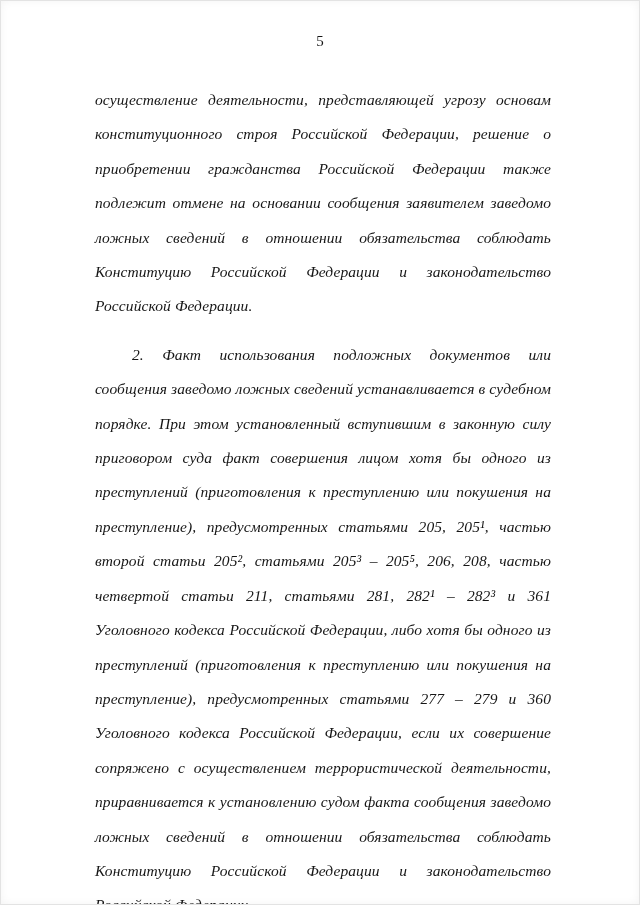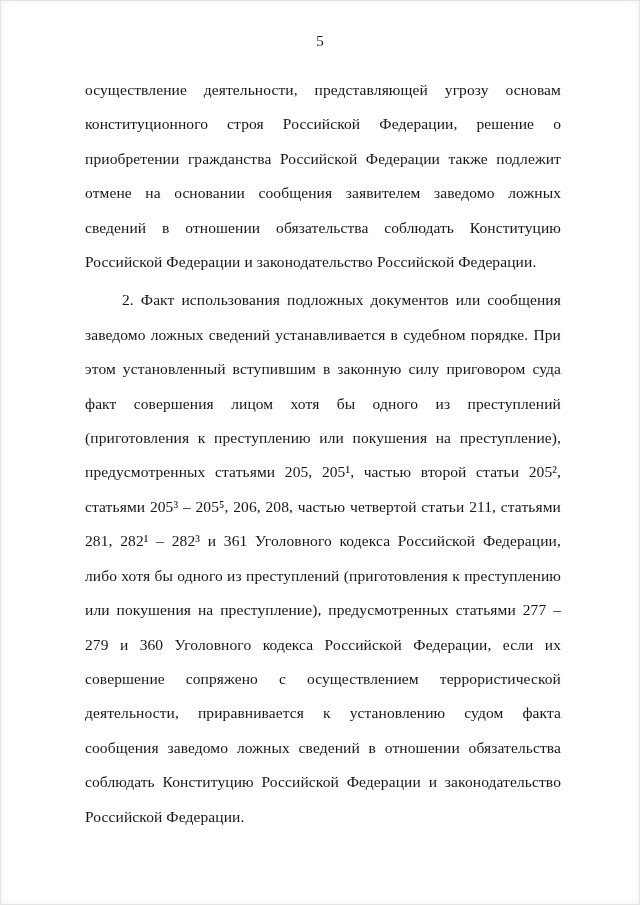--- a/index.html
+++ b/index.html
@@ -33,22 +33,23 @@
     position: absolute;
     top: 68px;
     left: 80px;
     width: 484px;
     font-size: 15.5px;
     line-height: 34.4px;
     text-align: justify;
     letter-spacing: 0.1px;
   }
   .content p {
-    margin: 4px;
+    margin: 14px;
     padding: 0;
+    font-style: italic;
   }
   .content p.indent {
     text-indent: 37px;
   }
 </style>
 </head>
 <body>
 
 <div class="page">
   <div class="page-number">5</div>

